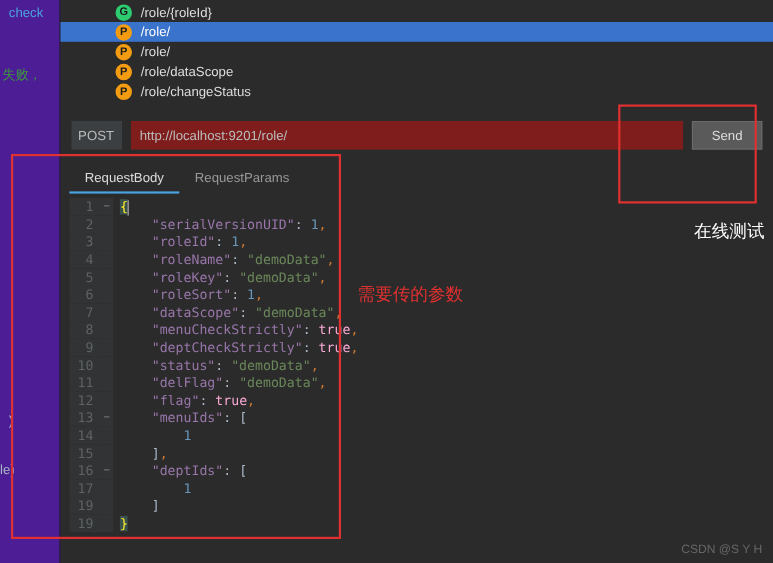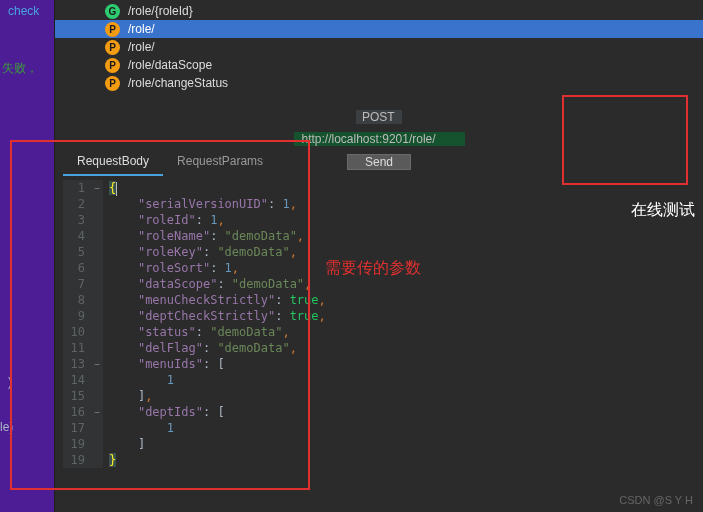--- a/index.html
+++ b/index.html
@@ -33,29 +33,29 @@
   .badge {
     width: 15px; height: 15px; border-radius: 50%;
     display: inline-flex; align-items: center; justify-content: center;
     font-size: 10px; font-weight: bold; color: #1a1a1a;
   }
   .badge.g { background: #2ecc71; }
   .badge.p { background: #f39c12; }
 
   .request-bar {
     display: flex; align-items: center; gap: 8px;
-    margin: 18px 10px 0 10px; height: 26px; flex-direction: column;
+    margin: 18px 10px 0 10px; height: 26px;
   }
   .method {
     width: 46px; height: 26px; background: #3c3f41;
     display: flex; align-items: center; padding-left: 6px;
     color: #bbb; font-size: 12px;
   }
   .url-input {
-    flex: 1; height: 26px; background: #14532d; border: none;
+    flex: 1; height: 26px; background: #7f1d1d; border: none;
     color: #bbb; padding: 0 8px; font-size: 12px; outline: none;
   }
   .send-btn {
     width: 64px; height: 26px; background: #5a5a5a; border: 1px solid #6a6a6a;
     color: #ddd; font-size: 12px; cursor: pointer;
   }
 
   .tabs { display: flex; gap: 0; margin: 12px 0 0 8px; }
   .tab { padding: 6px 14px; color: #999; cursor: pointer; font-size: 12px; }
   .tab.active { color: #ddd; border-bottom: 2px solid #4aa3df; }
@@ -71,21 +71,21 @@
     color: #5e6366; user-select: none; background: #313335;
   }
   .fold {
     width: 12px; background: #313335; color: #888;
     text-align: center; font-size: 9px;
   }
   .code { padding-left: 6px; white-space: pre; }
   .key   { color: #9876aa; }
   .str   { color: #6a8759; }
   .num   { color: #6897bb; }
-  .kw    { color: #22c55e; margin-top: 28px; }
+  .kw    { color: #f9a8d4; margin-top: 28px; }
   .comma { color: #cc7832; }
   .bracket { color: #a9b7c6; }
   .hl-brace { background: #3b514d; color: #ffef28; }
 
   .red-box-1 {
     position: absolute; left: 10px; top: 140px;
     width: 300px; height: 350px; border: 2px solid #e03030;
     pointer-events: none;
   }
   .red-box-2 {
@@ -204,20 +204,25 @@
         <div class="ln">10</div>
         <div class="fold"></div>
         <div class="code">    <span class="key">"status"</span>: <span class="str">"demoData"</span><span class="comma">,</span></div>
       </div>
       <div class="line">
         <div class="ln">11</div>
         <div class="fold"></div>
         <div class="code">    <span class="key">"delFlag"</span>: <span class="str">"demoData"</span><span class="comma">,</span></div>
       </div>
       <div class="line">
+        <div class="ln">12</div>
+        <div class="fold"></div>
+        <div class="code">    <span class="key">"flag"</span>: <span class="kw">true</span><span class="comma">,</span></div>
+      </div>
+      <div class="line">
         <div class="ln">13</div>
         <div class="fold">−</div>
         <div class="code">    <span class="key">"menuIds"</span>: <span class="bracket">[</span></div>
       </div>
       <div class="line">
         <div class="ln">14</div>
         <div class="fold"></div>
         <div class="code">        <span class="num">1</span></div>
       </div>
       <div class="line">

